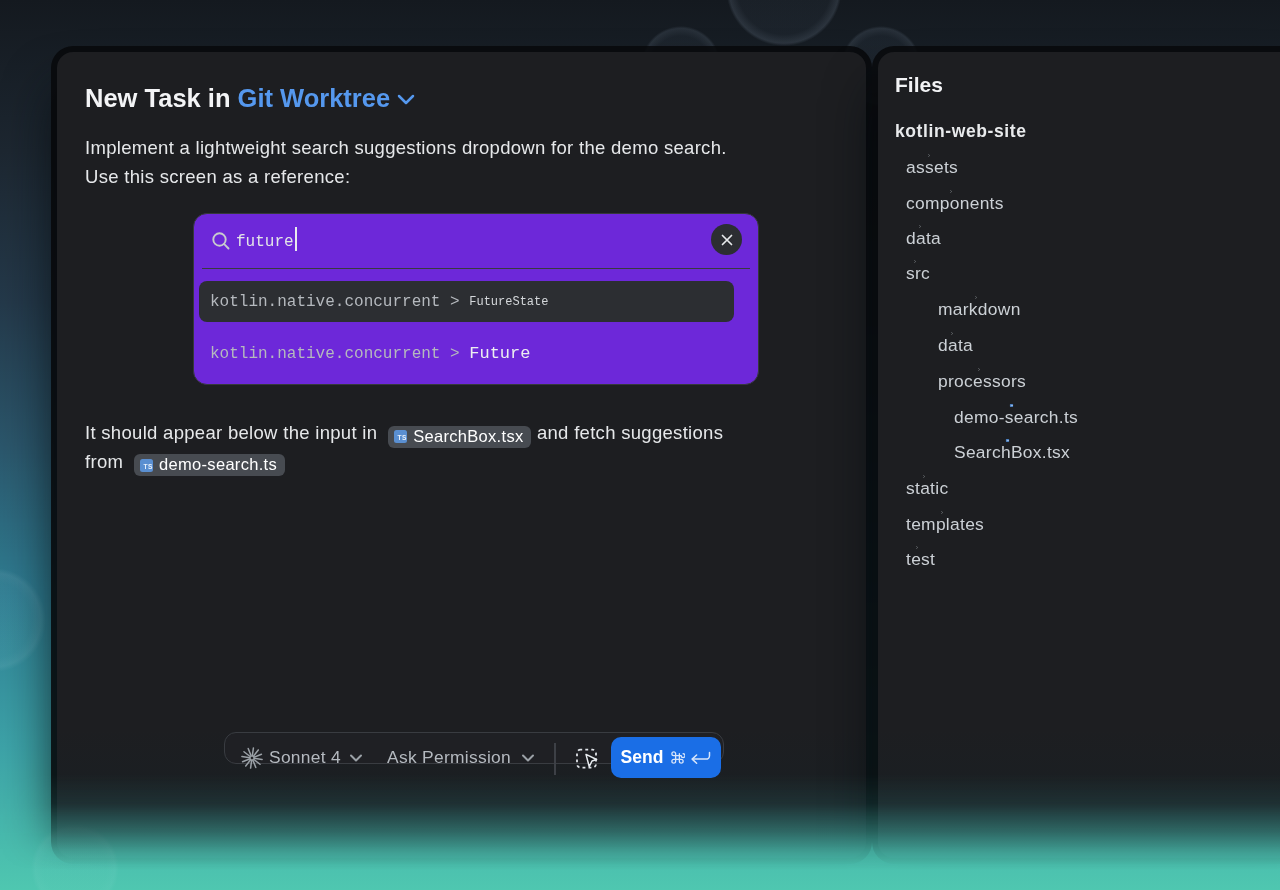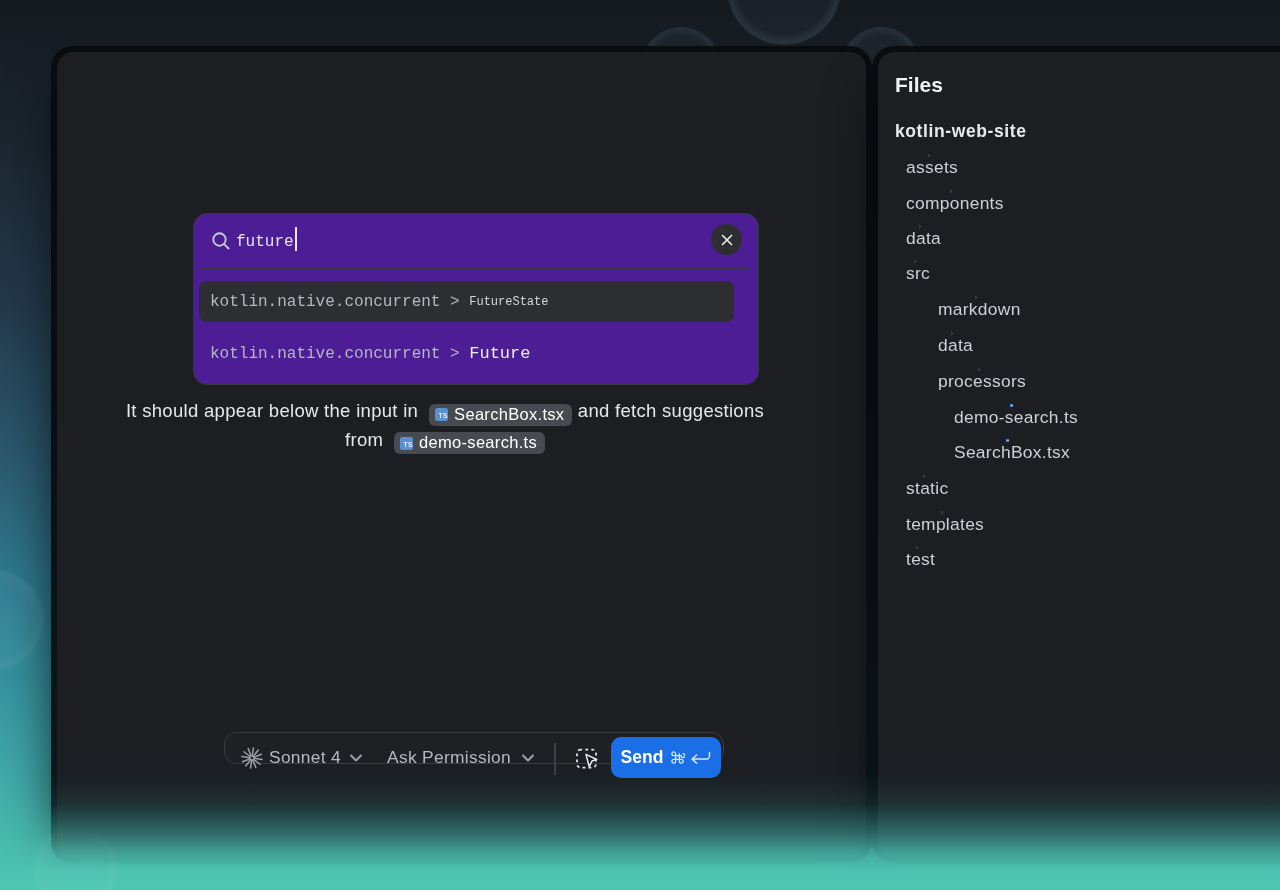--- a/index.html
+++ b/index.html
@@ -31,33 +31,33 @@
   }
   #main { left:57px; top:52px; width:809px; height:806px; }
   #files { left:878px; top:52px; width:422px; height:806px; }
 
   
   .title { position:absolute; left:28px; top:32px; font-size:25.5px; font-weight:700; color:#f3f4f6; letter-spacing:0px; white-space:nowrap; }
   .title .blue { color:#5598ee; }
   .title svg { margin-left:7px; vertical-align:2px; }
   .para { position:absolute; left:28px; top:82px; width:720px; font-size:18.5px; line-height:28.5px; color:#e6e8ea; letter-spacing:0.3px; }
 
-  .searchcard { position:absolute; z-index:2; left:136px; top:161px; width:566px; height:172px; background:#4c1d95; border:1px solid #36383c; border-radius:14px; }
+  .searchcard { position:absolute; z-index:2; left:136px; top:161px; width:566px; height:172px; background:#6d28d9; border:1px solid #36383c; border-radius:14px; }
   .s-ico { position:absolute; left:15px; top:15px; }
   .s-query { position:absolute; left:42px; top:13px; font-family:"Liberation Mono",monospace; font-size:16px; color:#e3e5e7; }
   .caret { display:inline-block; width:2px; height:24px; background:#e9ebed; vertical-align:-5px; margin-left:1px; }
   .s-x { position:absolute; right:16px; top:10px; width:31px; height:31px; border-radius:50%; background:#2c2e32; display:flex; align-items:center; justify-content:center; }
   .s-div { position:absolute; left:8px; right:8px; top:54px; height:1px; background:#393b3f; }
   .s-row1 { position:absolute; left:5px; top:67px; width:535px; height:41px; background:#2c2e32; border-radius:8px; display:flex; align-items:center; padding-left:11px; }
   .mono-dim { font-family:"Liberation Mono",monospace; font-size:16px; color:#b5b9be; }
   .mono-sm  { font-family:"Liberation Mono",monospace; font-size:12px; color:#d5d8db; }
   .mono-big { font-family:"Liberation Mono",monospace; font-size:17px; color:#eceef0; }
   .s-row2 { position:absolute; left:16px; top:119px; height:41px; display:flex; align-items:center; }
 
-  .para2 { position:absolute; left:28px; top:345px; width:720px; font-size:18.5px; line-height:27.5px; color:#e6e8ea; letter-spacing:0.3px;text-align:center; }
+  .para2 { position:absolute; left:28px; top:367px; width:720px; font-size:18.5px; line-height:27.5px; color:#e6e8ea; letter-spacing:0.3px; }
   .chip { display:inline-flex; align-items:center; gap:6px; background:#474b51; border-radius:6px; padding:0 8px 0 6px; height:22px; vertical-align:-4px; color:#fff; font-size:16.5px; }
 
   .bar { position:absolute; z-index:2; left:167px; top:680px; width:500px; height:32px; border-radius:12px; background:rgba(31,33,37,0.92); border:1px solid #393c41; }
   .bar .lbl { position:absolute; font-size:17.4px; color:#b4b9bf; top:14px; white-space:nowrap; letter-spacing:0.3px; }
   .bar-div { position:absolute; left:329px; top:10px; width:2px; height:32px; background:#3d4046; }
   .send { position:absolute; left:386px; top:4px; width:110px; height:41px; border-radius:10px; background:#1a6ee6; display:flex; align-items:center; justify-content:center; gap:7px; color:#fff; font-size:17.5px; font-weight:600; }
 
   
   .f-h { position:absolute; left:17px; top:21px; font-size:21px; font-weight:700; color:#f2f3f5; }
   .f-root { position:absolute; left:17px; top:69px; font-size:17.5px; font-weight:600; color:#e8eaec; letter-spacing:0.6px; }
@@ -66,20 +66,24 @@
   .f-l1 { left:28px; }
   .f-l2 { left:60px; }
   .f-file { left:76px; }
   .f-file svg { margin-right:9px; }
 </style>
 </head>
 <body>
 
 <div id="cards">
 <div id="main" class="card">
+  <div class="title">New Task in <span class="blue">Git Worktree<svg width="18" height="11" viewBox="0 0 18 11" fill="none">
+            <path d="M2 2 L9 9 L16 2" stroke="#5598ee" stroke-width="2.5" stroke-linecap="round" stroke-linejoin="round"></path>
+          </svg></span></div>
+  <div class="para">Implement a lightweight search suggestions dropdown for the demo search.<br>Use this screen as a reference:</div>
 
   <div class="searchcard">
     <svg class="s-ico" width="24" height="24" viewBox="0 0 24 24" fill="none">
           <circle cx="10.5" cy="10.5" r="6.2" stroke="#c8cbce" stroke-width="1.9"></circle>
           <path d="M15.2 15.2 L19.5 19.5" stroke="#c8cbce" stroke-width="1.9" stroke-linecap="round"></path>
         </svg>
     <div class="s-query">future<span class="caret"></span></div>
     <div class="s-x">
           <svg width="12" height="12" viewBox="0 0 12 12" fill="none">
             <path d="M1.5 1.5 L10.5 10.5 M10.5 1.5 L1.5 10.5" stroke="#e8eaec" stroke-width="1.7" stroke-linecap="round"></path>

